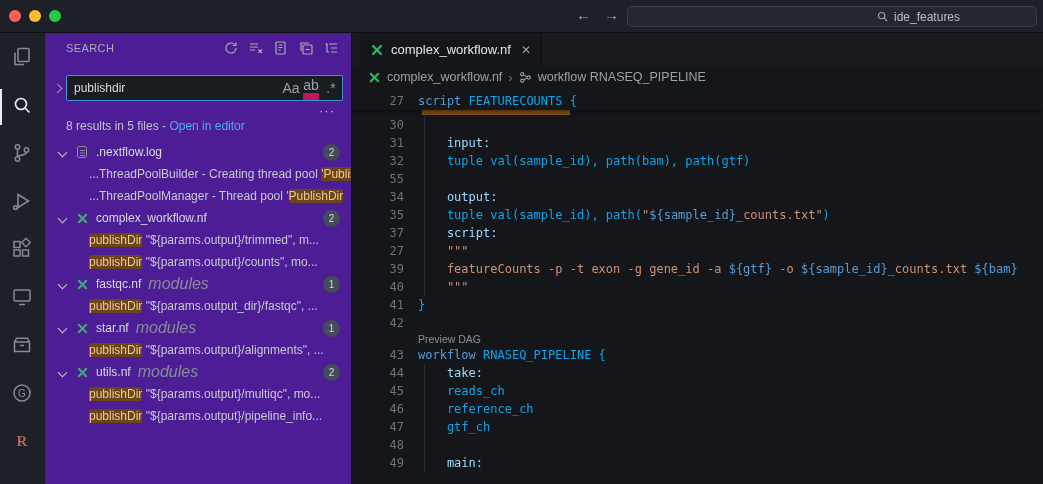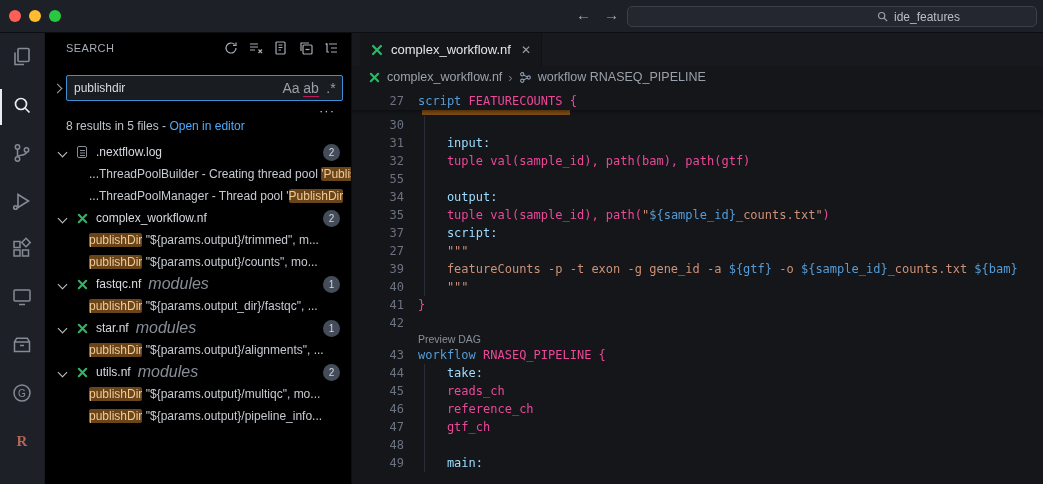--- a/index.html
+++ b/index.html
@@ -14,30 +14,30 @@
   .cmd-center{position:absolute;left:627px;top:6px;right:6px;height:21px;background:#24272e;border:1px solid #3a3f48;border-radius:5px;display:flex;align-items:center;box-sizing:border-box;padding-left:249px;gap:5px;color:#b9bfc7;font-size:12px;}
 
   
   .activitybar{position:absolute;left:0;top:33px;bottom:0;width:45px;background:#1d2026;border-right:1px solid #171a1f;box-sizing:border-box;padding-top:2px;display:flex;flex-direction:column;align-items:center;}
   .ab-item{position:relative;width:45px;height:48px;display:flex;align-items:center;justify-content:center;color:#848b94;}
   .ab-item svg{stroke:#848b94;}
   .ab-item.active svg{stroke:#e9ecf0;}
   .ab-item.active::before{content:'';position:absolute;left:0;top:6px;bottom:6px;width:2px;background:#e9ecf0;}
 
   
-  .sidebar{position:absolute;left:45px;top:33px;bottom:0;width:307px;background:#000000;border-right:1px solid #0c0d10;box-sizing:border-box;}
+  .sidebar{position:absolute;left:45px;top:33px;bottom:0;width:307px;background:#4c1d95;border-right:1px solid #0c0d10;box-sizing:border-box;}
   .panel-header{position:absolute;left:0;top:0;right:0;height:30px;display:flex;align-items:center;}
   .panel-title{margin-left:21px;font-size:11px;letter-spacing:.4px;color:#a6adb5;}
   .panel-icons{margin-left:auto;margin-right:12px;display:flex;gap:9px;}
   .pi{width:16px;height:16px;display:flex;align-items:center;justify-content:center;}
   .chev-right{position:absolute;left:9px;top:52px;width:6px;height:6px;border-right:1.3px solid #9aa0a8;border-top:1.3px solid #9aa0a8;transform:rotate(45deg);}
   .searchbox{position:absolute;left:21px;top:42px;width:277px;height:26px;background:#191c21;border:1px solid #3f8fd6;border-radius:2px;box-sizing:border-box;display:flex;align-items:center;}
   .searchbox input{flex:1;min-width:0;background:transparent;border:none;outline:none;color:#d8dce2;font-size:12px;font-family:"Liberation Sans",sans-serif;padding:0 0 0 7px;}
   .opt{width:18px;height:18px;display:flex;align-items:center;justify-content:center;color:#9aa0a8;font-size:14px;border-radius:3px;margin-right:2px;flex:none;}
-  .opt.ww span{border-bottom:1px solid #be185d;}
+  .opt.ww span{border-bottom:7px solid #be185d;}
   .more-dots{position:absolute;right:16px;top:70px;color:#c8ccd2;font-size:13px;letter-spacing:1px;}
   .summary{position:absolute;left:21px;top:86px;font-size:12px;color:#bfc4cb;white-space:nowrap;}
   .summary a{color:#4daafc;text-decoration:none;}
   .results{position:absolute;left:0;top:108px;right:0;bottom:0;overflow:hidden;}
   .frow{height:22px;display:flex;align-items:center;padding-left:14px;box-sizing:border-box;}
   .chev{width:6px;height:6px;border-right:1.4px solid #c2c7cd;border-bottom:1.4px solid #c2c7cd;transform:rotate(45deg);margin-right:9px;flex:none;}
   .ficon{width:14px;height:14px;margin-right:7px;flex:none;display:flex;align-items:center;justify-content:center;}
   .icon-log{position:relative;width:10px;height:12px;border:1px solid #868d96;border-radius:2px;box-sizing:border-box;}
   .icon-log::before{content:'';position:absolute;left:1.5px;right:1.5px;top:2.5px;height:1px;background:#868d96;box-shadow:0 2.5px 0 #868d96,0 5px 0 #868d96;}
   .fname{font-size:12px;color:#d7dbe0;white-space:nowrap;}
@@ -56,21 +56,21 @@
   .bc-sep{color:#6e747d;font-size:13px;}
   .code{position:absolute;left:0;top:55px;right:0;bottom:0;overflow:hidden;padding-top:4px;}
   .crow{display:flex;height:18px;position:relative;}
   .crow.g::before{content:'';position:absolute;left:72px;top:0;bottom:0;width:1px;background:#272c35;}
   .crow.sticky{box-shadow:0 2px 3px rgba(0,0,0,.35);z-index:2;background:#14161a;}
   .ln{width:52px;text-align:right;color:#6b7280;font:12px "DejaVu Sans Mono",monospace;line-height:18px;flex:none;}
   .ct{margin-left:14px;white-space:pre;font:12px/18px "DejaVu Sans Mono",monospace;}
   .tok-kw{color:#569cd6;}
   .tok-lbl{color:#9cdcfe;margin-top:48px;}
   .tok-str{color:#ce9178;}
-  .tok-pl{color:#ec4899;}
+  .tok-pl{color:#0ea5e9;}
   .crow.sliver{height:6px;}
   .sbar{position:absolute;left:70px;top:0;width:148px;height:5px;background:#7d4a15;}
   .lensrow{height:14px;padding-left:66px;font-size:10.5px;color:#8a9099;line-height:14px;}
 </style>
 </head>
 <body>
 
 <div id="app">
 
   <div class="titlebar">

